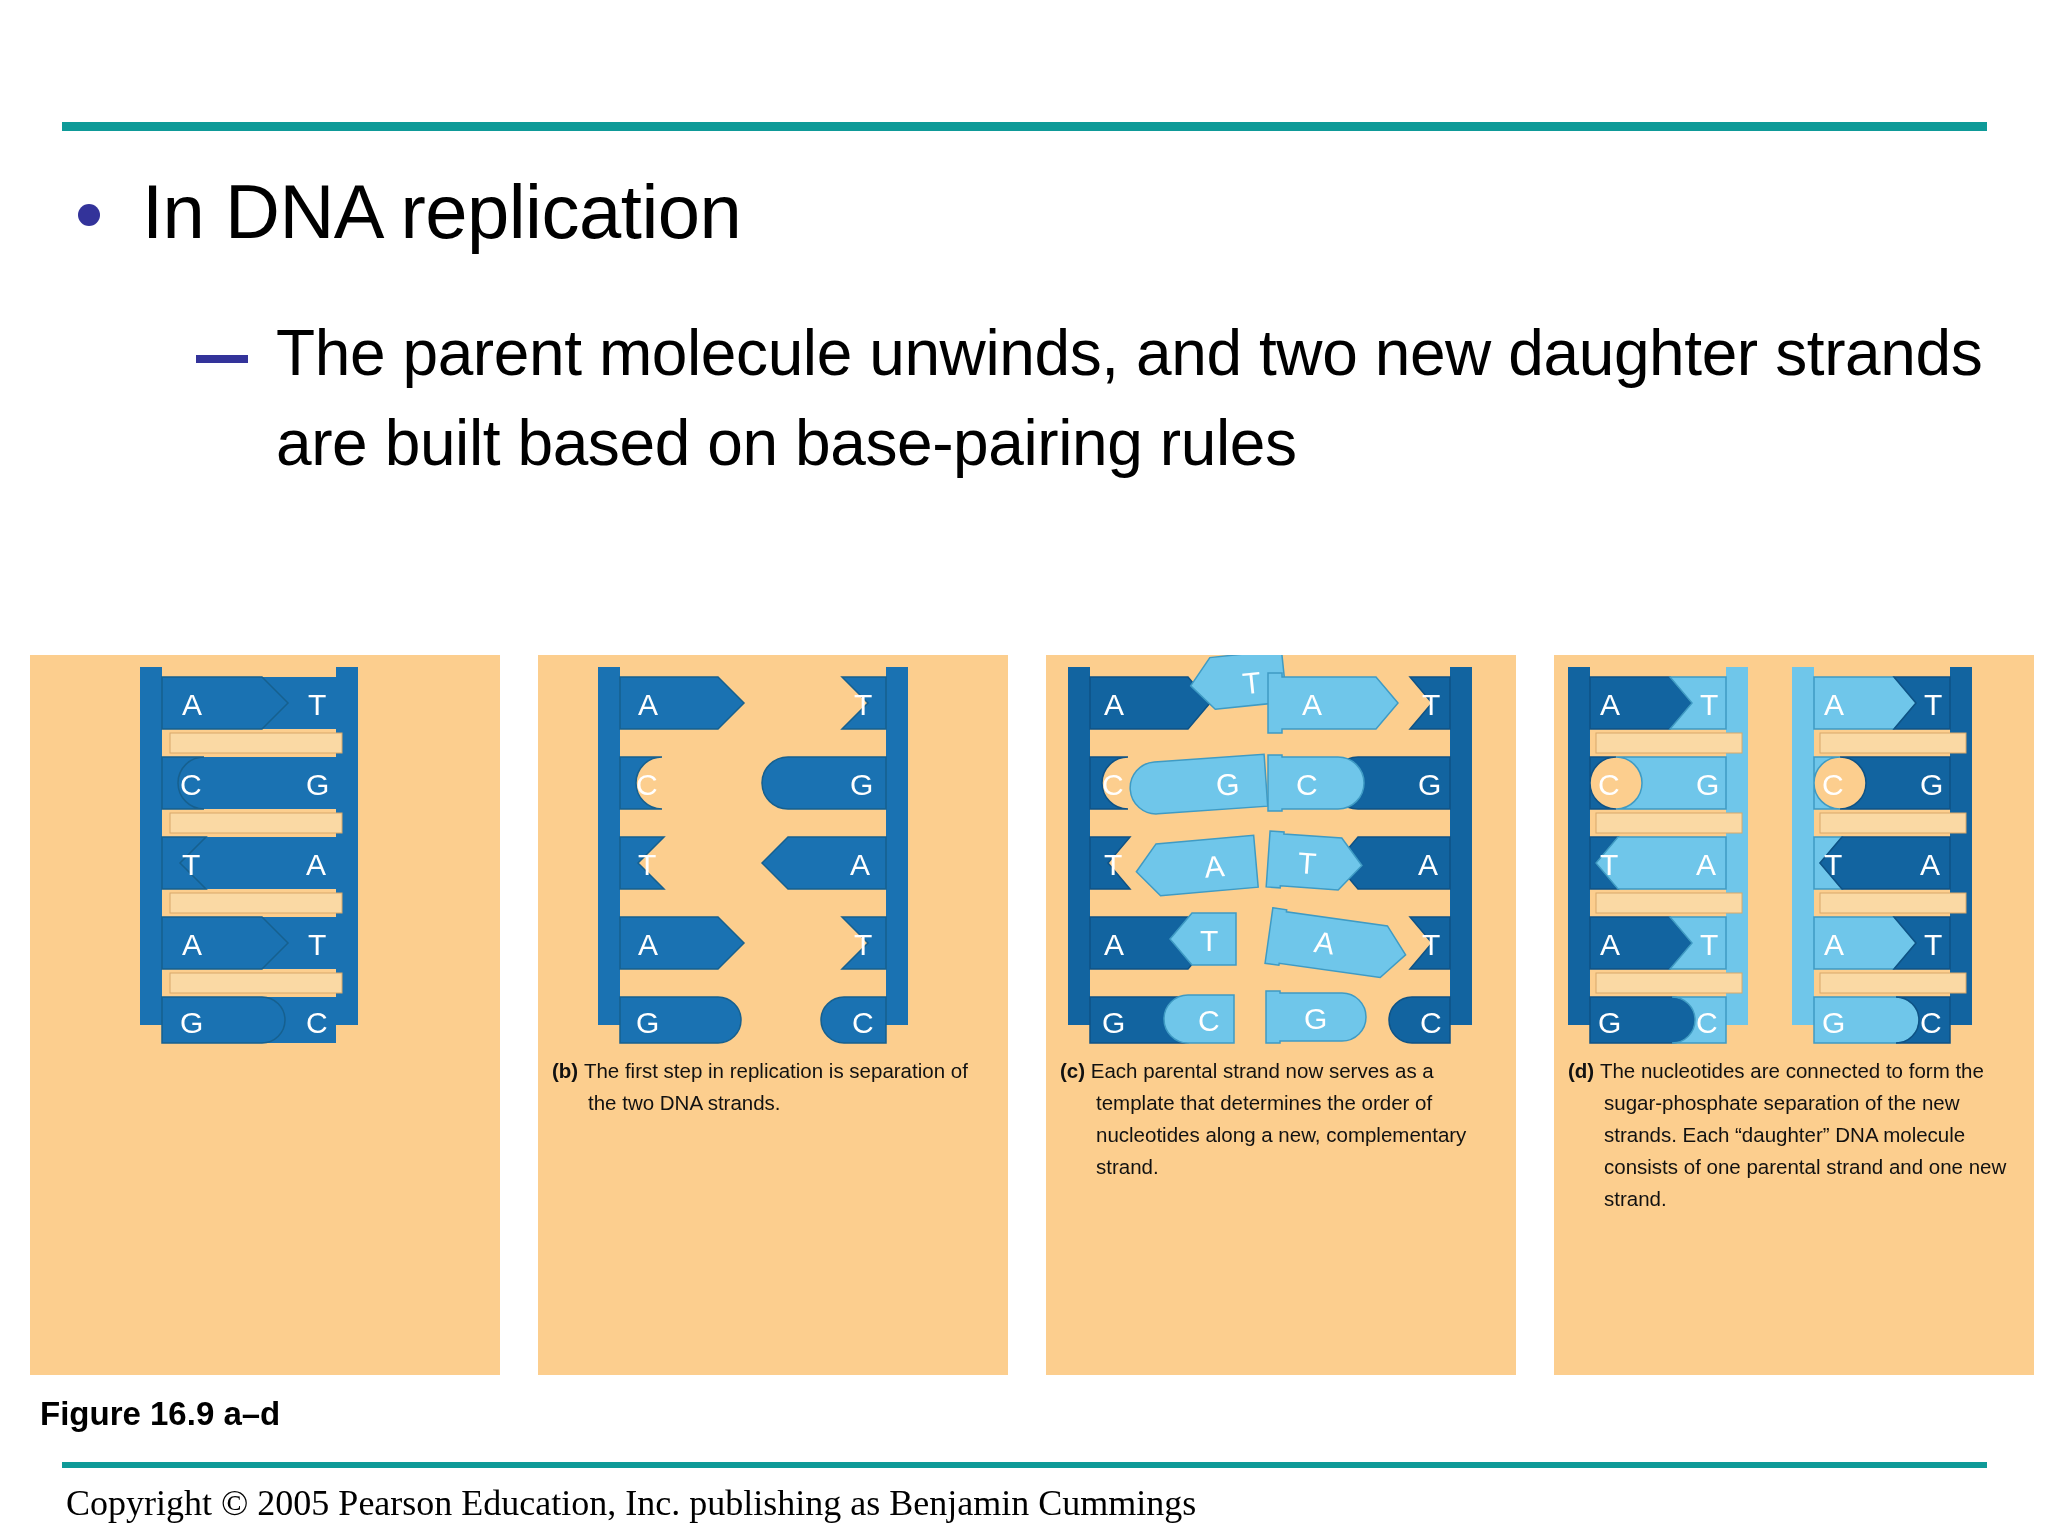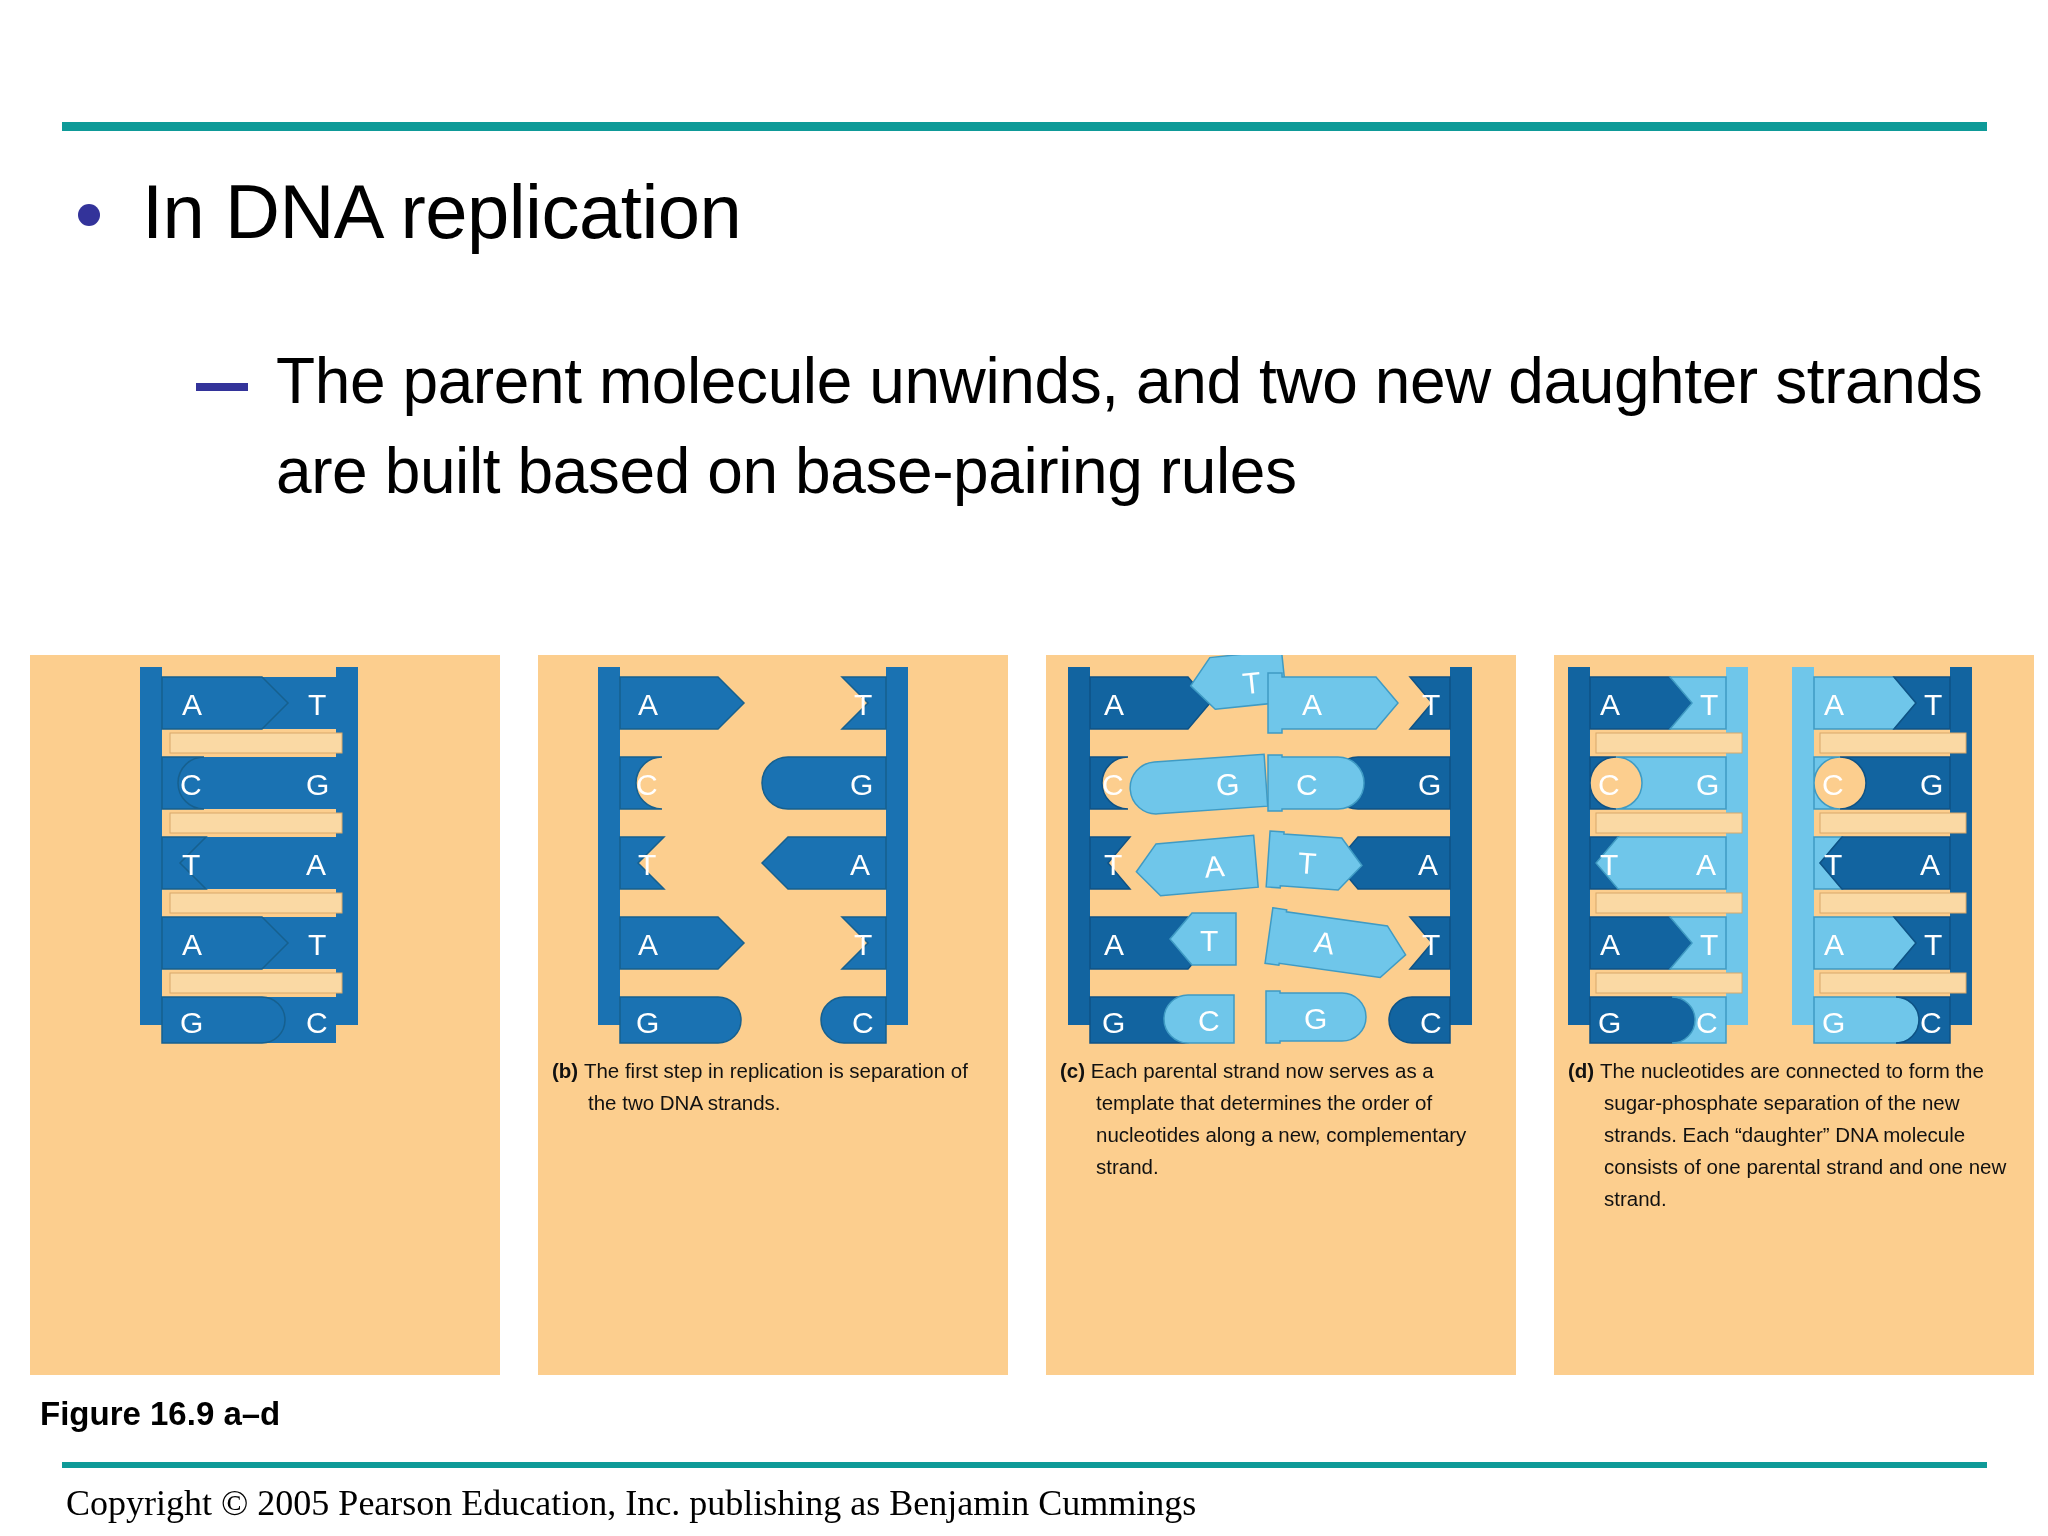--- a/index.html
+++ b/index.html
@@ -30,21 +30,21 @@
   .bullet-dot {
     width: 22px; height: 22px; border-radius: 50%;
     background: #33339a; margin-top: 36px; margin-right: 42px; flex: 0 0 auto;
   }
   .bullet-l1 .txt {
     font-size: 76px; line-height: 88px; color: #000; letter-spacing: -0.5px;
     white-space: nowrap;
   }
 
   .bullet-l2 {
-    position: absolute; left: 196px; top: 336px; width: 1790px;
+    position: absolute; left: 196px; top: 308px; width: 1790px;
     display: flex; align-items: flex-start;
   }
   .dash-mark {
     width: 52px; height: 8px; background: #33339a;
     margin-top: 47px; margin-right: 28px; flex: 0 0 auto;
   }
   .bullet-l2 .txt {
     font-size: 64px; line-height: 90px; color: #000; letter-spacing: -0.4px;
   }
 

